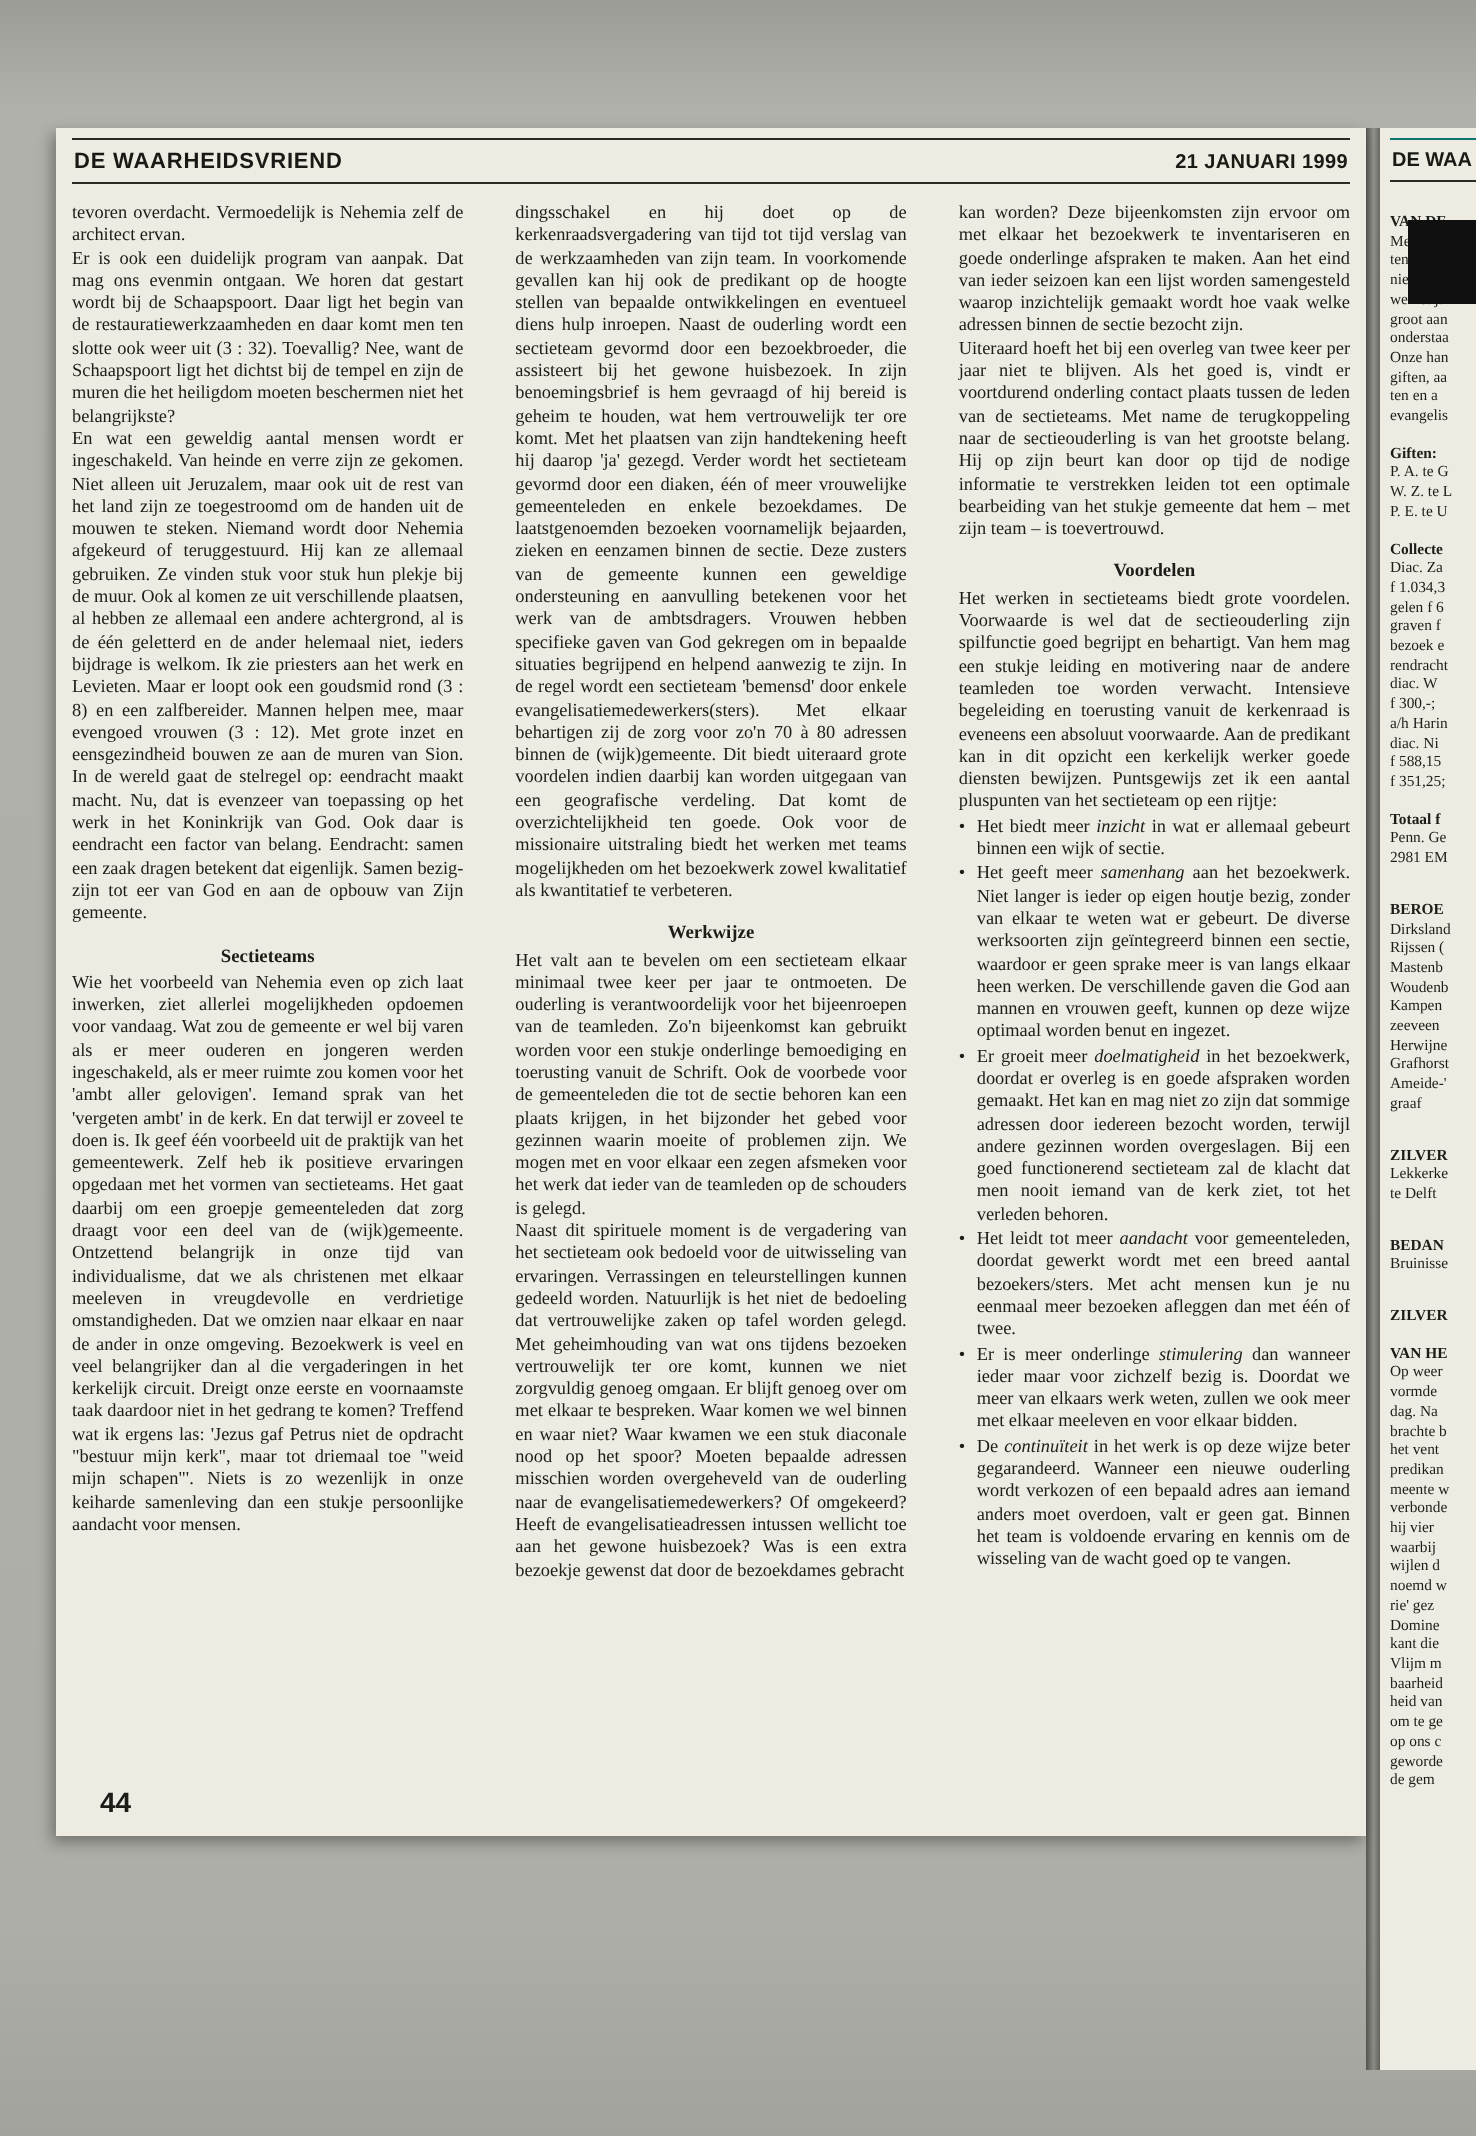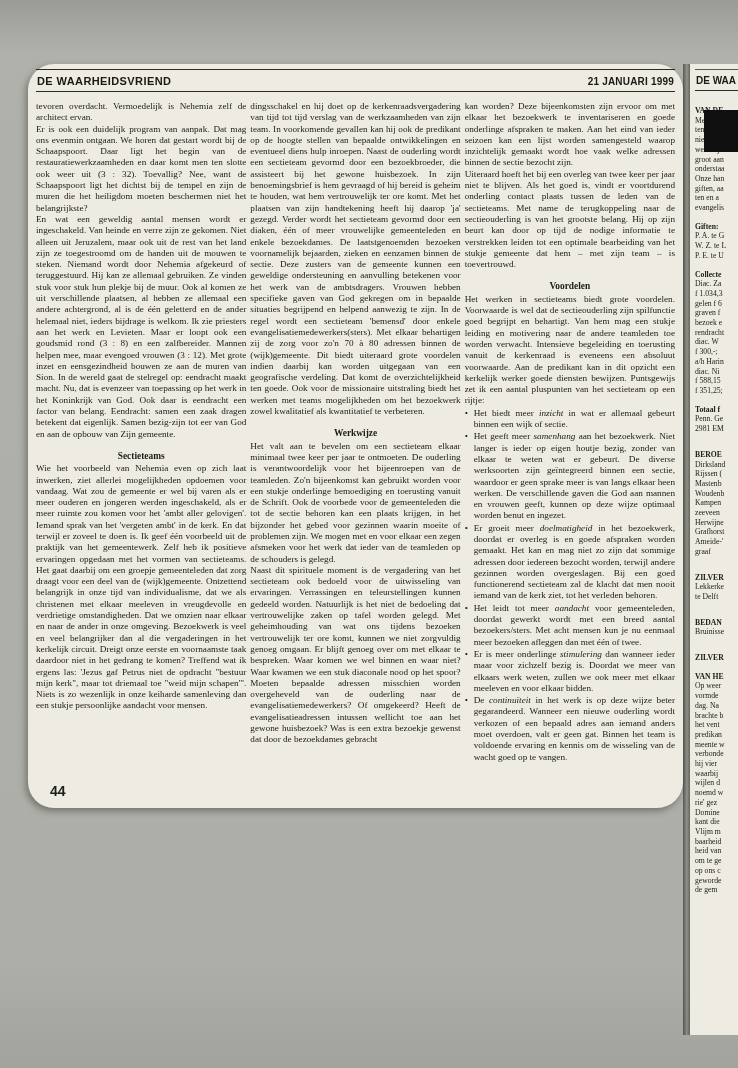--- a/index.html
+++ b/index.html
@@ -1,31 +1,31 @@
 <!DOCTYPE html>
 <html lang="nl"><head>
 <meta charset="utf-8">
 <style>
   * { margin:0; padding:0; box-sizing:border-box; }
   html,body { width:738px; height:1068px; }
   body { font-family:"Liberation Serif", serif; overflow:hidden; }
   .canvas { position:absolute; width:738px; height:1068px;
             background:linear-gradient(180deg,#9c9c96 0%,#b1b1ab 5%,#aeaea8 90%,#a3a39d 100%); }
   .page { position:absolute; background:#edebe2; }
-  .main-page { left:28px; top:64px; width:655px; height:744px; padding:5px 8px;
-               box-shadow:-2px 3px 7px rgba(0,0,0,0.35);border-radius:26px; }
+  .main-page { left:28px; top:64px; width:655px; height:854px; padding:5px 8px;
+               box-shadow:-2px 3px 7px rgba(0,0,0,0.35); }
   .side-page { left:690px; top:64px; width:48px; height:971px; padding:5px 0 5px 5px;
                overflow:hidden; }
   .masthead { display:flex; justify-content:space-between; align-items:baseline;
               border-top:1px solid #2b2b26; border-bottom:1px solid #2b2b26;
               padding:5px 1px 4px 1px;
               font-family:"Liberation Sans", sans-serif; font-weight:bold; color:#191915; }
   .mast-left { font-size:11px; letter-spacing:0.4px; }
   .mast-right { font-size:10px; letter-spacing:0.2px; }
-  .columns { display:flex; gap:4px; margin-top:9px; height:906px; overflow:hidden; }
+  .columns { display:flex; gap:26px; margin-top:9px; height:906px; overflow:hidden; }
   .col { flex:1; min-width:0; display:flex; flex-direction:column;
          font-size:9.2px; line-height:11.3px; text-align:justify; color:#1c1c18; }
   .body-p { margin:0; }
   .subhead { font-size:9.4px; font-weight:bold; margin-top:11px; margin-bottom:1px; text-align:center; }
   .bullet { display:flex; margin-top:1px; }
   .bullet .dot { width:9px; flex:none; }
   .bullet .bt { flex:1; min-width:0; }
   em { font-style:italic; }
   .sig { display:flex; justify-content:space-between; margin-top:auto; padding-top:12px; }
   .pagenum { position:absolute; left:22px; bottom:9px;

